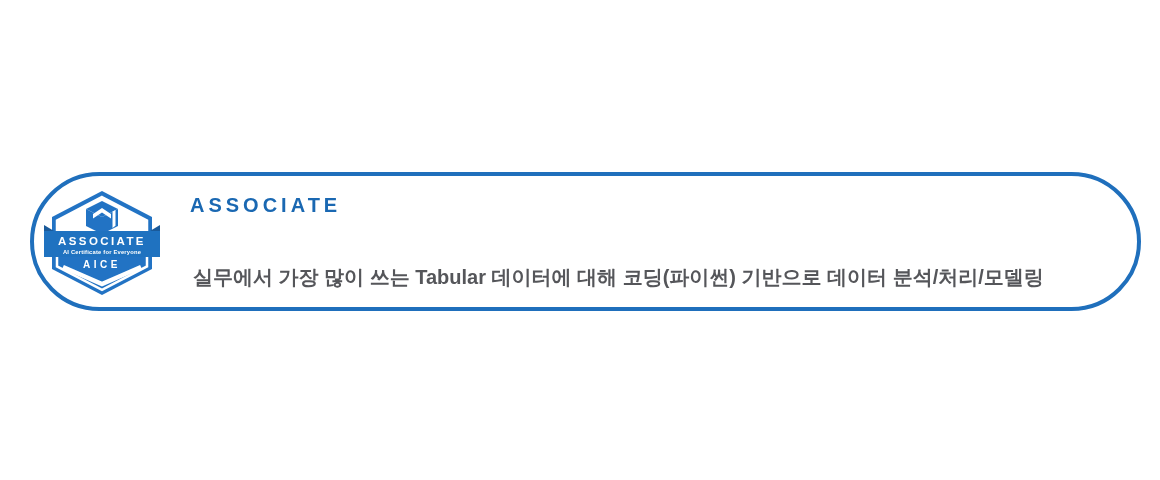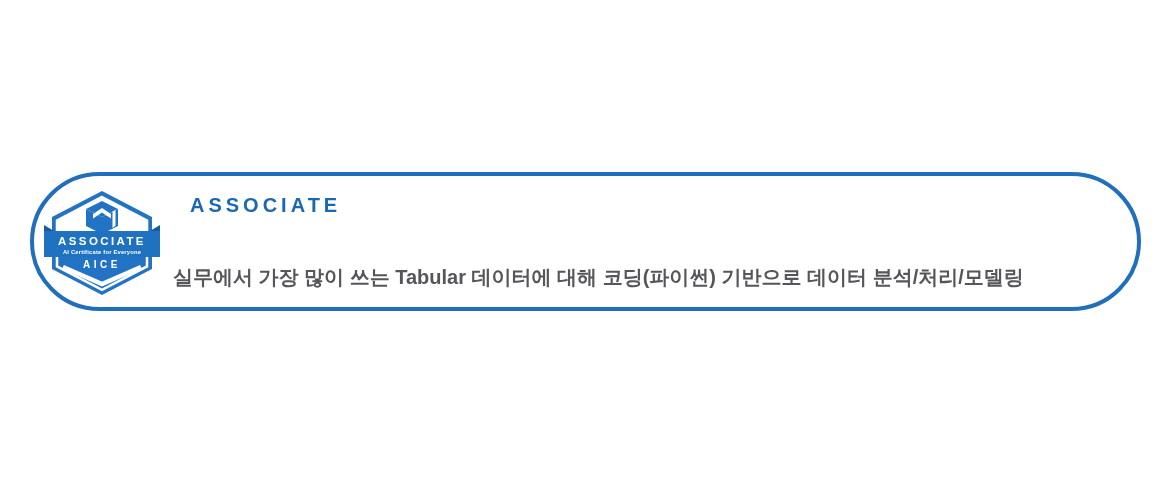--- a/index.html
+++ b/index.html
@@ -31,21 +31,21 @@
     position: absolute;
     left: 156px; top: 18px;
     font-size: 20px;
     font-weight: bold;
     letter-spacing: 4px;
     color: #1a68b2;
     white-space: nowrap;
   }
   .card-desc {
     position: absolute;
-    left: 139px; top: 88px;
+    left: 159px; top: 88px;
     font-size: 20px;
     font-weight: bold;
     color: #55565a;
     white-space: nowrap;
   }
 
   .svg-ribbon-label     { font-family: "Liberation Sans", "DejaVu Sans", sans-serif; font-size: 11.5px; font-weight: bold; letter-spacing: 2.4px; fill: #ffffff; }
   .svg-ribbon-sublabel  { font-family: "Liberation Sans", "DejaVu Sans", sans-serif; font-size: 5.8px;  font-weight: bold; letter-spacing: 0.2px; fill: #ffffff; }
   .svg-footer-label     { font-family: "Liberation Sans", "DejaVu Sans", sans-serif; font-size: 10px;   font-weight: bold; letter-spacing: 3.5px; fill: #ffffff; }
 </style>

